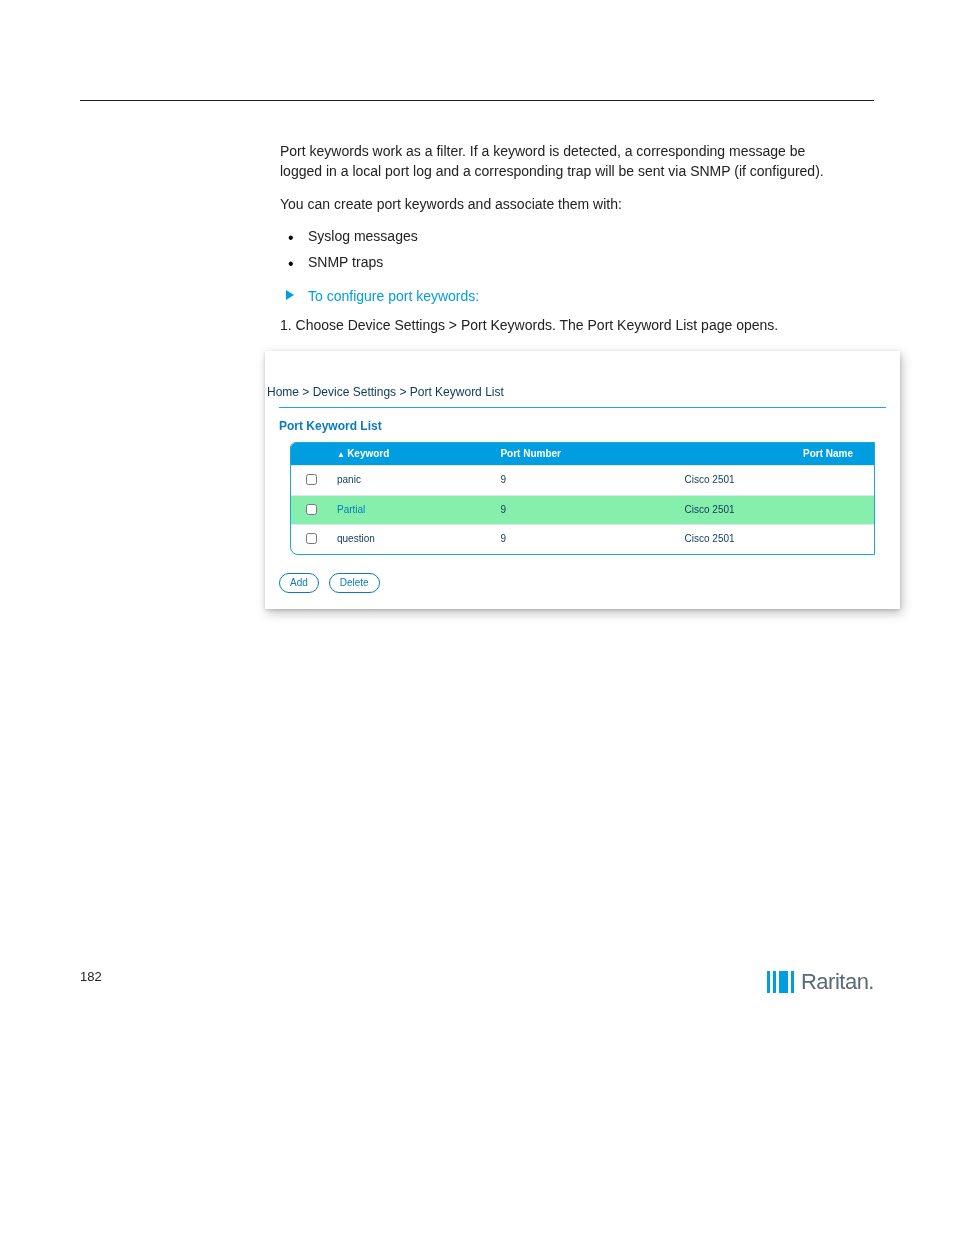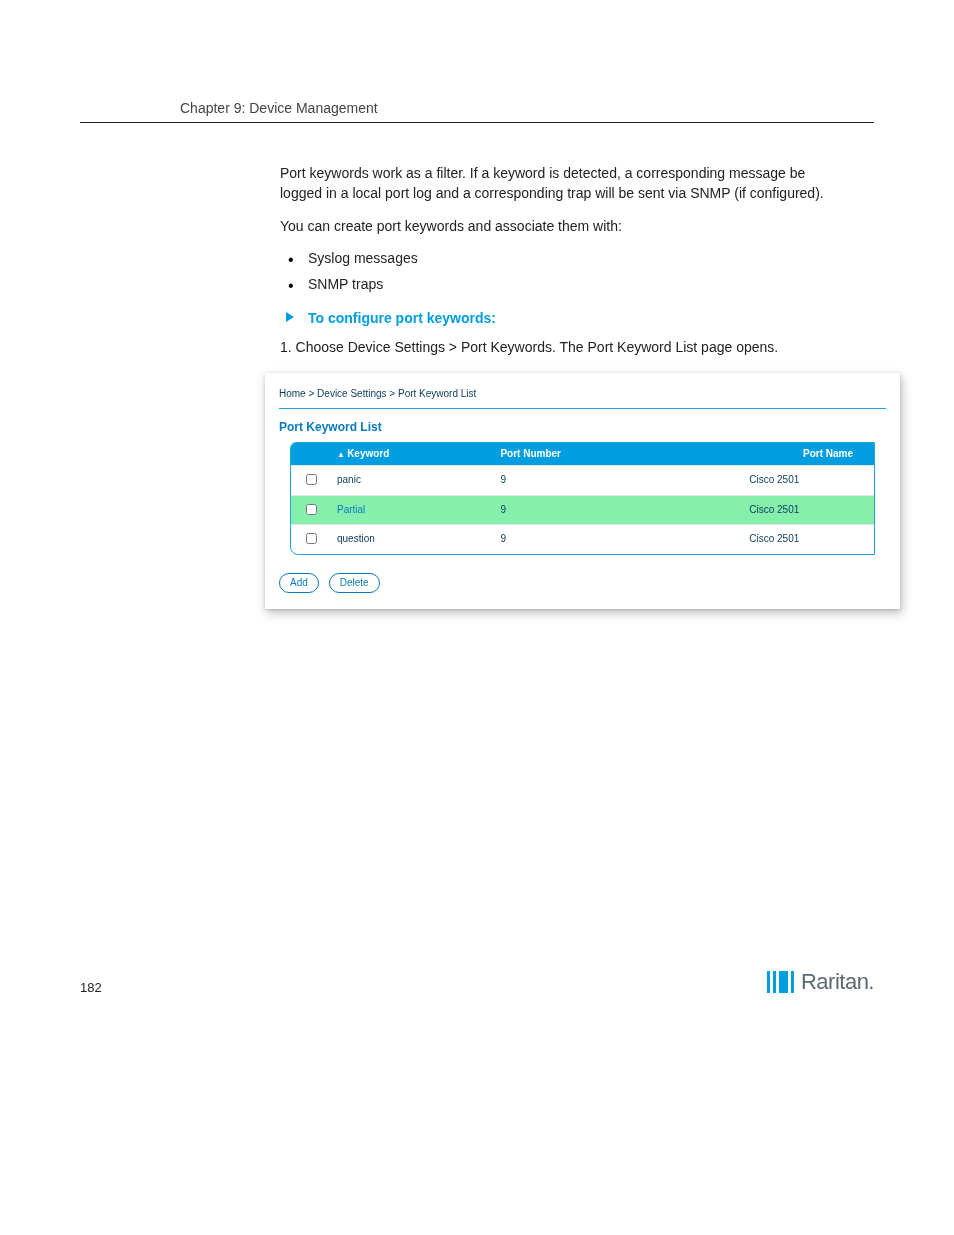--- a/index.html
+++ b/index.html
@@ -46,21 +46,21 @@
     content: "•";
     position: absolute;
     left: 8px;
     top: 0;
     font-size: 16px;
     color: #000;
   }
   .to-config {
     position: relative;
     padding-left: 28px;
-    font-weight: bold;
+    font-weight: normal;
     color: #009ee1;
     margin: 14px 0 8px 0;
   }
   .to-config::before {
     content: "";
     position: absolute;
     left: 6px;
     top: 4px;
     width: 0; height: 0;
     border-top: 5px solid transparent;
@@ -71,23 +71,24 @@
   
   .screenshot {
     margin: 16px 0 0 -15px;
     width: 635px;
     background: #fff;
     box-shadow: 2px 4px 10px rgba(0,0,0,0.25), 0 1px 3px rgba(0,0,0,0.15);
     padding: 14px 0 14px 0;
     position: relative;
   }
   .bc {
-    font-size: 10px;
+    font-size: 12px;
     color: #0a3a5a;
-    padding: 0 14px 4px 14px;
+    padding: 0 14px 4px 2px;
+    margin-top: 19px;
   }
   .bc-sep { color: #0a3a5a; }
   .panel-hr {
     border: none;
     border-top: 1px solid #19a7dd;
     margin: 2px 14px 10px 14px;
   }
   .panel-title {
     font-size: 12px;
     font-weight: bold;
@@ -115,21 +116,21 @@
     padding: 4px 6px;
   }
   .tbl thead th.key::before { content: "▲ "; font-size: 8px; }
   .tbl td {
     padding: 5px 6px;
     border-top: 1px solid #dfe7ec;
   }
   .tbl tr.alt td { background: #86efac; }
   .tbl td.cb { width: 28px; text-align: center; }
   .tbl td.cb input { width: 11px; height: 11px; }
-  .tbl td.pn { text-align: center; padding-right: 10px; }
+  .tbl td.pn { text-align: left; padding-right: 10px; }
   .tbl th.pn { text-align: right; padding-right: 21px; }
   .linkish { color: #0a7bbd; }
 
   .btn-row {
     padding: 16px 14px 2px 14px;
   }
   .btn {
     display: inline-block;
     font-size: 10px;
     color: #0a7bbd;
@@ -141,21 +142,20 @@
     border-radius: 10px;
   }
 
   
   .page-footer {
     position: relative;
     margin-top: 320px;
     padding: 0 80px 30px 80px;
     display: flex;
     justify-content: space-between;
-    align-items: flex-end;
   }
   .page-num { font-size: 13px; color: #222; }
   .logo { display: flex; align-items: center; }
   .logo-text {
     font-size: 22px;
     color: #5a6a72;
     font-weight: normal;
     font-family: Arial, sans-serif;
     letter-spacing: -0.5px;
   }
@@ -168,21 +168,20 @@
       linear-gradient(#009ee1,#009ee1);
     background-size: 30px 22px, 6px 22px;
     background-position: 0 0, 12px 0;
     background-repeat: no-repeat;
   }
 </style>
 </head>
 <body>
 
 <div class="page">
-  <div class="chapter-title">Chapter 9: Device Management</div>
   <hr class="hr-line">
 
   <div class="body-text">
     <p>Port keywords work as a filter. If a keyword is detected, a corresponding message be logged in a local port log and a corresponding trap will be sent via SNMP (if configured).</p>
     <p>You can create port keywords and associate them with:</p>
     <ul class="bullets">
       <li>Syslog messages</li>
       <li>SNMP traps</li>
     </ul>
     <div class="to-config">To configure port keywords:</div>

